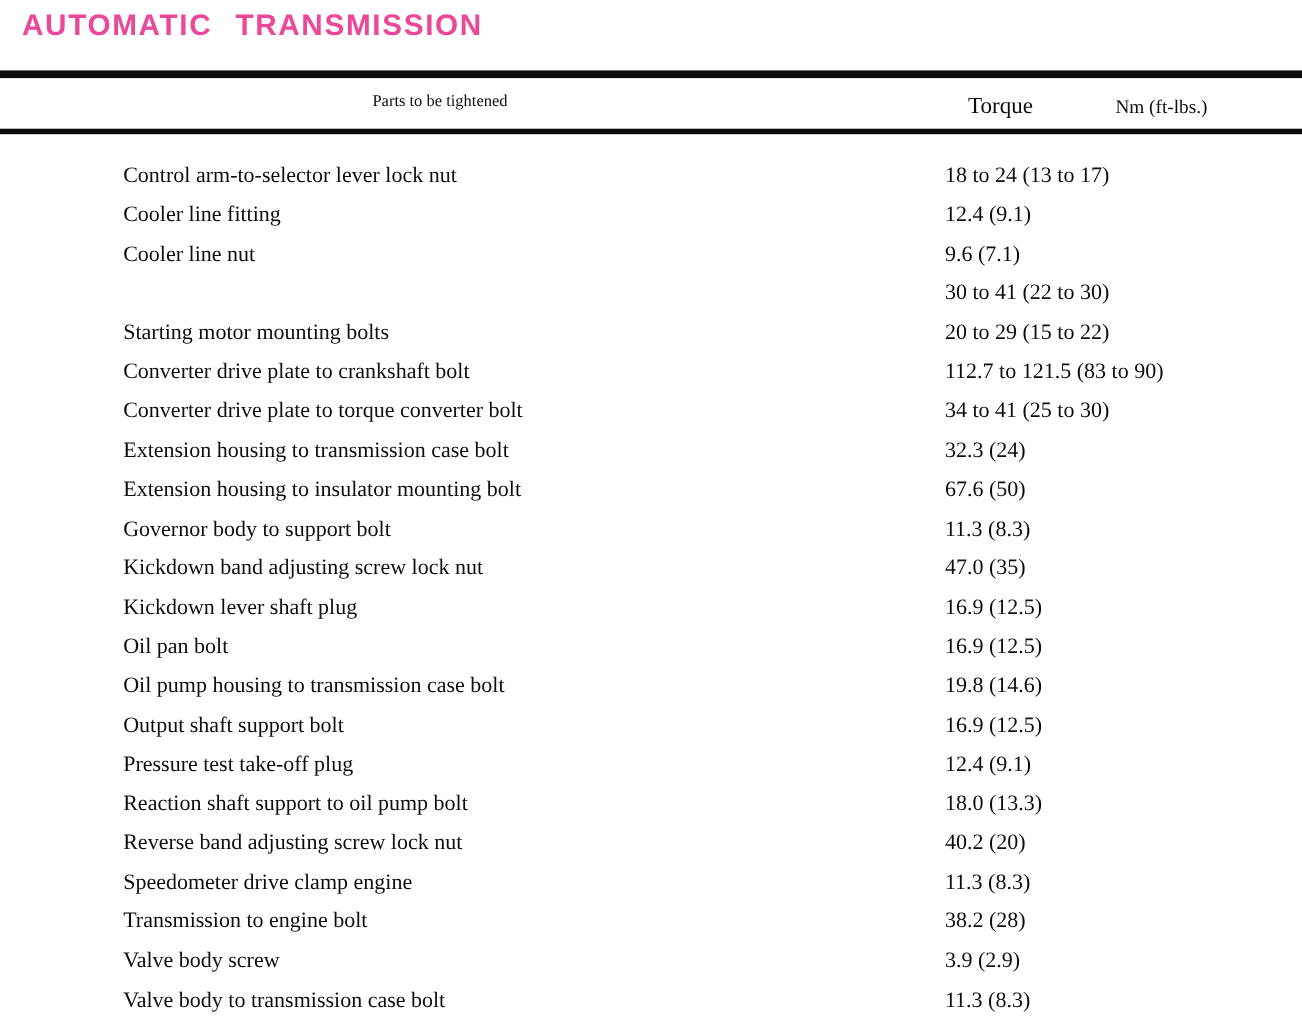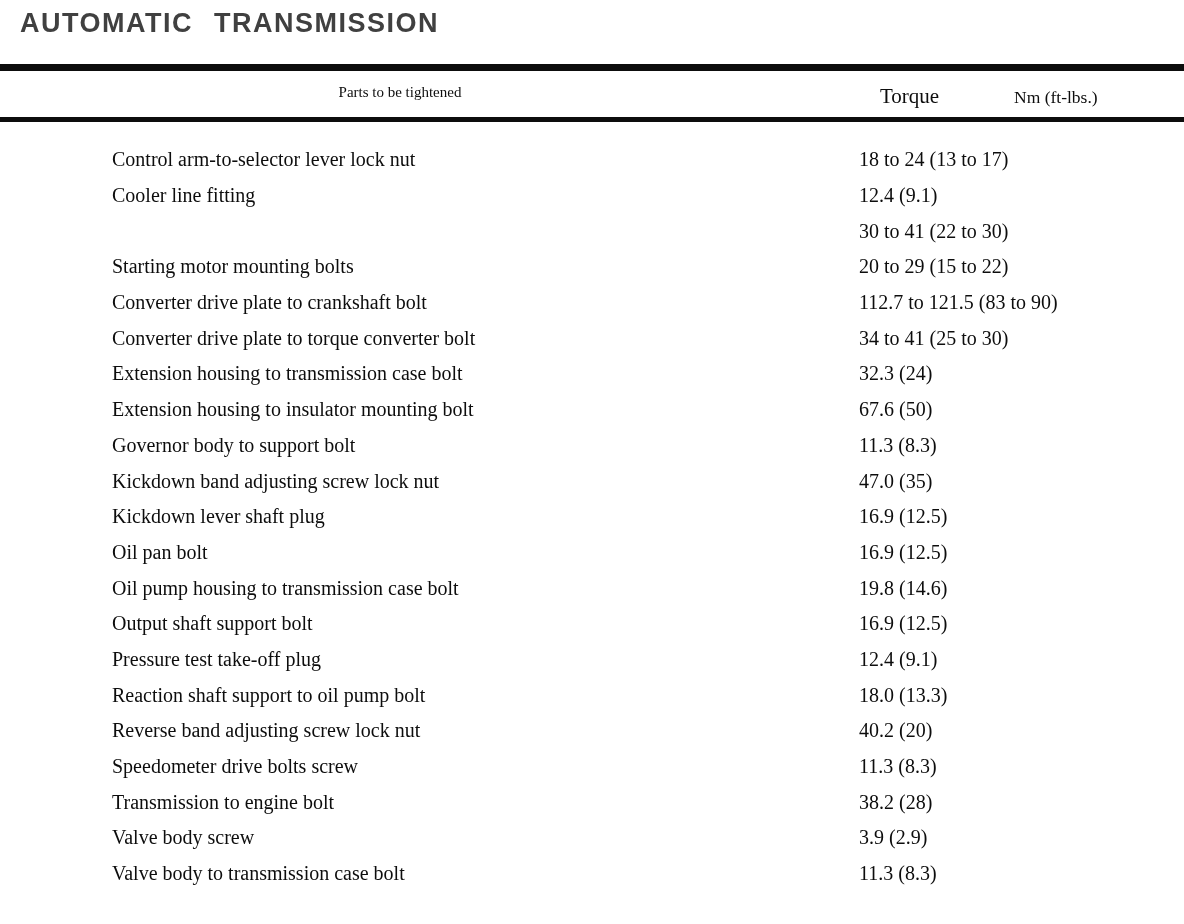--- a/index.html
+++ b/index.html
@@ -18,21 +18,21 @@
   }
   .doc-title {
     position: absolute;
     left: 20px;
     top: 8px;
     font-family: "Liberation Sans", sans-serif;
     font-weight: bold;
     font-size: 27px;
     letter-spacing: 1.5px;
     word-spacing: 12px;
-    color: #404040;
+    color: #ec4899;
     white-space: nowrap;
   }
   .rule {
     position: absolute;
     left: 0;
     width: 1184px;
     background: #0d0d0d;
   }
   .rule-top    { top: 64px;  height: 7px; }
   .rule-header { top: 117px; height: 5px; }
@@ -110,20 +110,24 @@
   <div class="rows">
       <div class="row">
         <span class="cell-part">Control arm-to-selector lever lock nut</span>
         <span class="cell-torque">18 to 24 (13 to 17)</span>
       </div>
       <div class="row">
         <span class="cell-part">Cooler line fitting</span>
         <span class="cell-torque">12.4 (9.1)</span>
       </div>
       <div class="row">
+        <span class="cell-part">Cooler line nut</span>
+        <span class="cell-torque">9.6 (7.1)</span>
+      </div>
+      <div class="row">
         <span class="cell-torque">30 to 41 (22 to 30)</span>
       </div>
       <div class="row">
         <span class="cell-part">Starting motor mounting bolts</span>
         <span class="cell-torque">20 to 29 (15 to 22)</span>
       </div>
       <div class="row">
         <span class="cell-part">Converter drive plate to crankshaft bolt</span>
         <span class="cell-torque">112.7 to 121.5 (83 to 90)</span>
       </div>
@@ -169,21 +173,21 @@
       </div>
       <div class="row">
         <span class="cell-part">Reaction shaft support to oil pump bolt</span>
         <span class="cell-torque">18.0 (13.3)</span>
       </div>
       <div class="row">
         <span class="cell-part">Reverse band adjusting screw lock nut</span>
         <span class="cell-torque">40.2 (20)</span>
       </div>
       <div class="row">
-        <span class="cell-part">Speedometer drive bolts screw</span>
+        <span class="cell-part">Speedometer drive clamp engine</span>
         <span class="cell-torque">11.3 (8.3)</span>
       </div>
       <div class="row">
         <span class="cell-part">Transmission to engine bolt</span>
         <span class="cell-torque">38.2 (28)</span>
       </div>
       <div class="row">
         <span class="cell-part">Valve body screw</span>
         <span class="cell-torque">3.9 (2.9)</span>
       </div>

